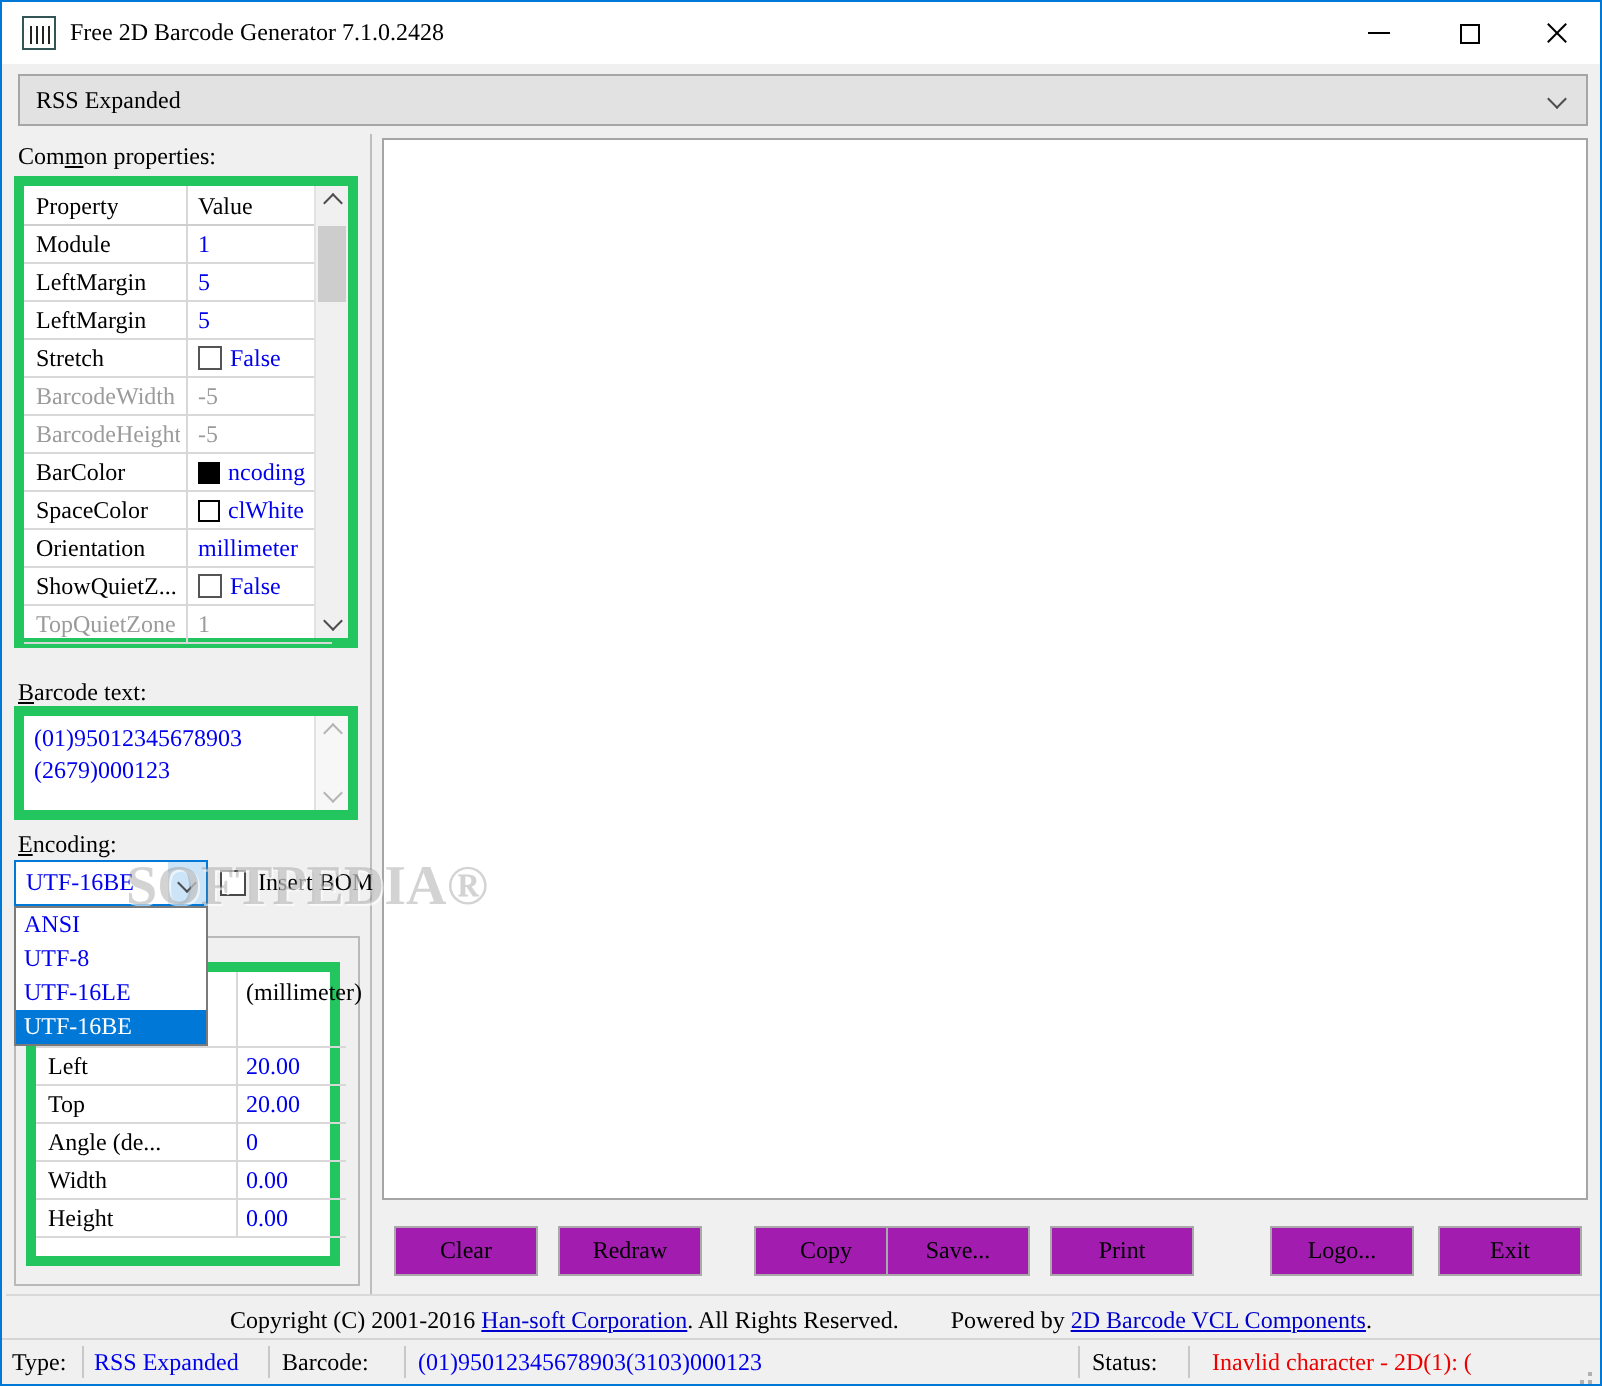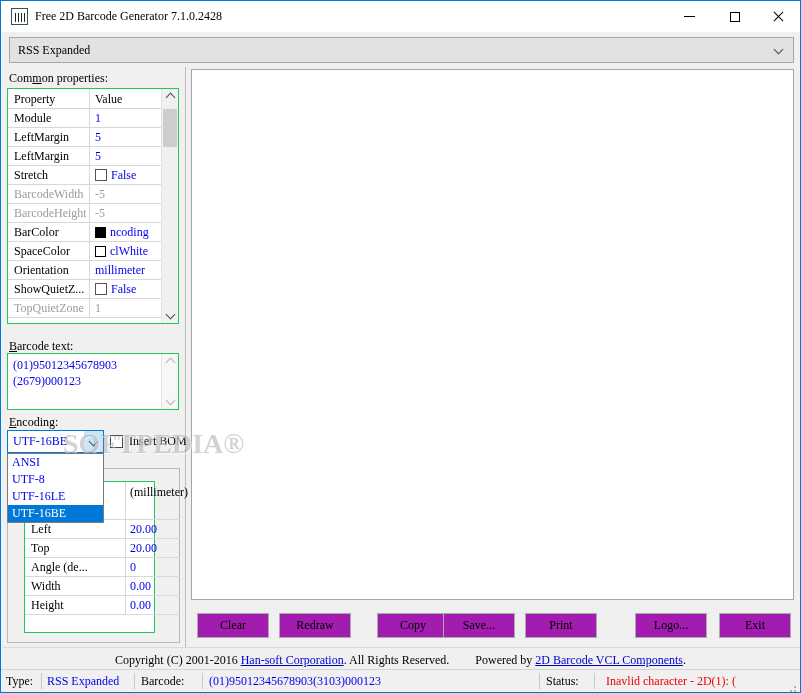--- a/index.html
+++ b/index.html
@@ -29,21 +29,21 @@
   .sym-combo .chev { position:absolute; right:11px; top:8px; }
   .chev { display:inline-block; width:7px; height:7px; border:solid #4d4d4d; border-width:0 1.5px 1.5px 0; }
   .chev.down { transform:rotate(45deg); } .chev.up { transform:rotate(-135deg); }
   .chev.lite { border-color:#b5b5b5; }
   
   .splitter { position:absolute; left:184px; top:66px; width:1px; height:580px; background:#bdbdbd; }
   .preview { position:absolute; left:190px; top:68px; width:603px; height:531px; background:#fff; border:1px solid #a5a5a5; }
   .lbl { position:absolute; left:8px; }
   .mn { text-decoration:underline; }
   
-  .tbl { position:absolute; background:#fff; border:1px solid #22c55e; }
+  .tbl { position:absolute; background:#fff; border:5px solid #22c55e; }
   #props-tbl { left:6px; top:87px; width:172px; height:236px; }
   .trow { position:absolute; left:0; width:154px; height:19px; line-height:19px; border-bottom:1px solid #d8d8d8; }
   .thead { height:20px; line-height:20px; border-bottom:1px solid #cfcfcf; }
   .coldiv { position:absolute; left:81px; top:0; bottom:0; width:1px; background:#d8d8d8; }
   .pname { position:absolute; left:6px; white-space:nowrap; overflow:hidden; max-width:72px; }
   .pval  { position:absolute; left:87px; white-space:nowrap; color:#0000ee; display:flex; align-items:center; height:100%; }
   .thead .pname,.thead .pval { color:#000; }
   .trow.dis .pname,.trow.dis .pval { color:#9b9b9b; }
   .chk { display:inline-block; width:12px; height:12px; background:#fff; border:1px solid #555; margin-right:4px; }
   .swatch { display:inline-block; width:11px; height:11px; border:1px solid #000; margin-right:4px; }
@@ -62,21 +62,21 @@
   .enc-btn { position:absolute; right:0; top:0; width:19px; height:21px; background:#cbe4f7;
     display:flex; align-items:center; justify-content:center; }
   .bom-chk { position:absolute; left:109px; top:434px; width:13px; height:13px; background:#fff; border:1px solid #494949; }
   .bom-lbl { position:absolute; left:128px; top:433px; }
   .enc-list { position:absolute; left:6px; top:452px; width:97px; height:70px; background:#fff;
     border:1px solid #7a7a7a; z-index:40; }
   .enc-item { position:relative; height:17px; line-height:17px; padding-left:4px; color:#0000ee; }
   .enc-item.sel { background:#0078d7; color:#fff; }
   
   .grpbox { position:absolute; left:6px; top:467px; width:173px; height:175px; border:1px solid #b9b9b9; }
-  #pos-tbl { left:12px; top:480px; width:131px; height:152px;margin-left:11px; }
+  #pos-tbl { left:12px; top:480px; width:157px; height:152px; }
   #pos-tbl .trow { width:155px; }
   #pos-tbl .coldiv { left:100px; }
   #pos-tbl .pval { left:105px; }
   #pos-tbl .pname { max-width:90px; }
   .pos-head { position:absolute; left:0; top:0; width:155px; height:38px; border-bottom:1px solid #d8d8d8; }
   .unit-note { position:absolute; left:105px; top:3px; }
   
   .btn { position:absolute; top:612px; width:72px; height:25px; background:#a21caf;
     border:1px solid #a9a9a9; text-align:center; line-height:23px; }
   

